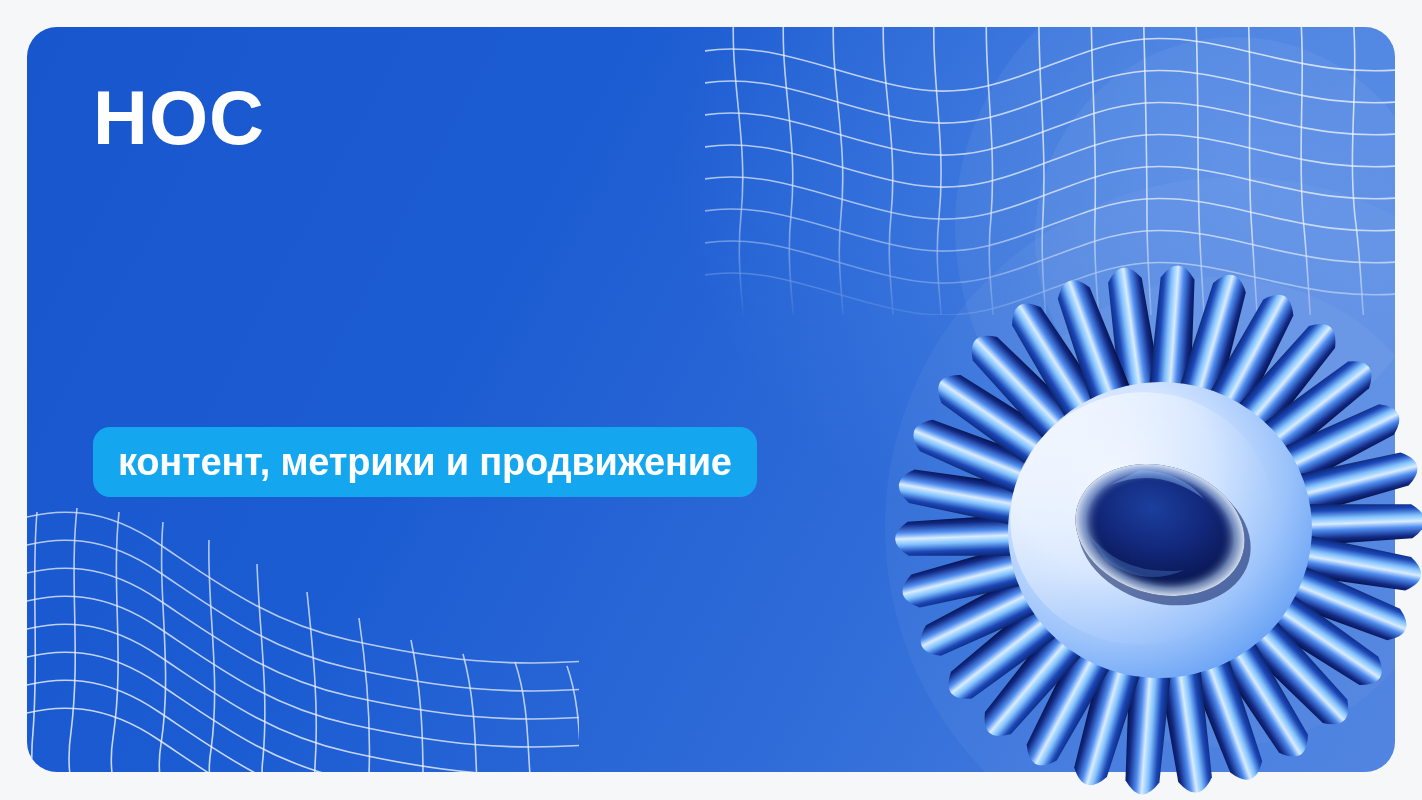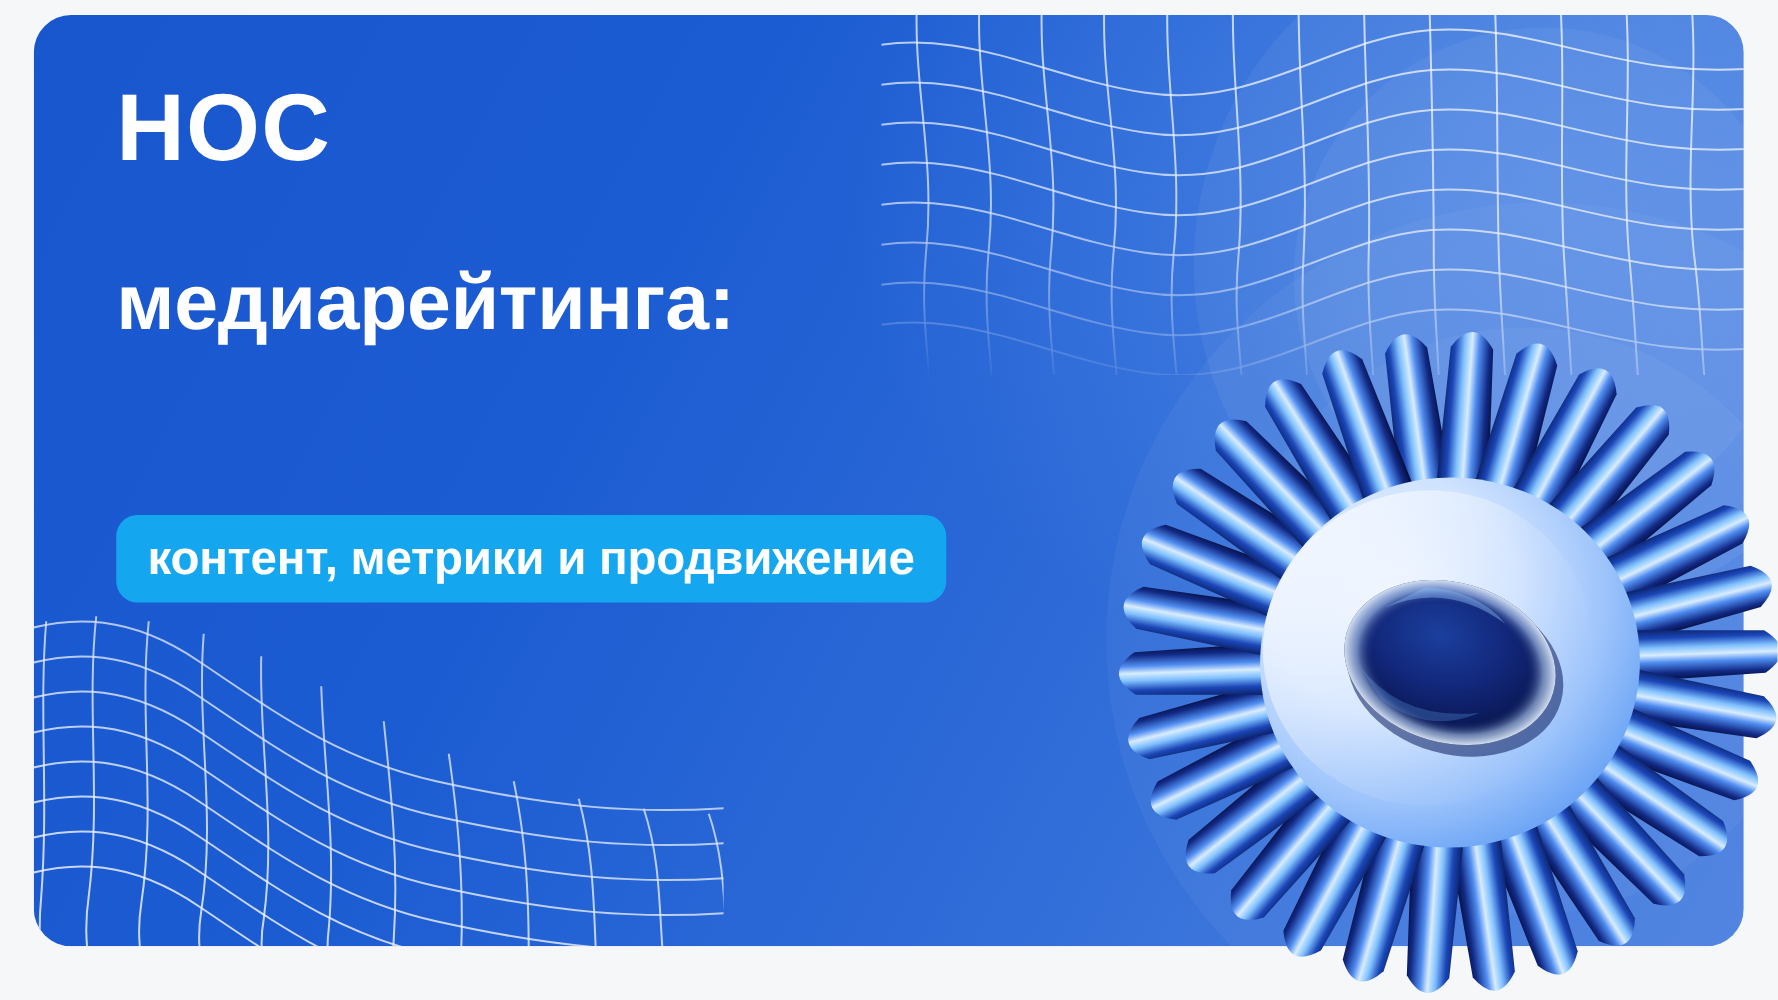--- a/index.html
+++ b/index.html
@@ -18,21 +18,21 @@
     position: relative;
     width: 1422px;
     height: 800px;
     background: #f6f7f9;
   }
 
   
   .card {
     position: absolute;
     left: 27px;
-    top: 12px;
+    top: 27px;
     width: 1368px;
     height: 745px;
     border-radius: 30px;
     overflow: hidden;
     background:
       radial-gradient(ellipse 900px 700px at 88% 18%, rgba(120,170,245,0.38) 0%, rgba(120,170,245,0.0) 62%),
       linear-gradient(118deg, #1856ce 0%, #1c5cd2 34%, #2e6bd8 62%, #4079dd 82%, #4b80e0 100%);
   }
 
   
@@ -207,21 +207,20 @@
           <path d="M444,162 C456,206 456,248 458,292 C458,310 466,324 464,340"></path>
           <path d="M496,170 C510,212 508,252 512,296 C512,312 520,326 518,342"></path>
           <path d="M548,174 C562,214 560,254 564,298 C564,314 572,328 570,344"></path>
         </g>
       </svg>
     </div>
 
     <div class="logo">НОС</div>
 
     <div class="headline">
-      <span class="line">медиарейтинга:</span>
     </div>
 
     <div class="pill">
       <span class="pill-text">контент, метрики и продвижение</span>
     </div>
 
   </div>
 
   <div class="gear-wrap">
     <svg width="560" height="560" viewBox="-280 -280 560 560">

